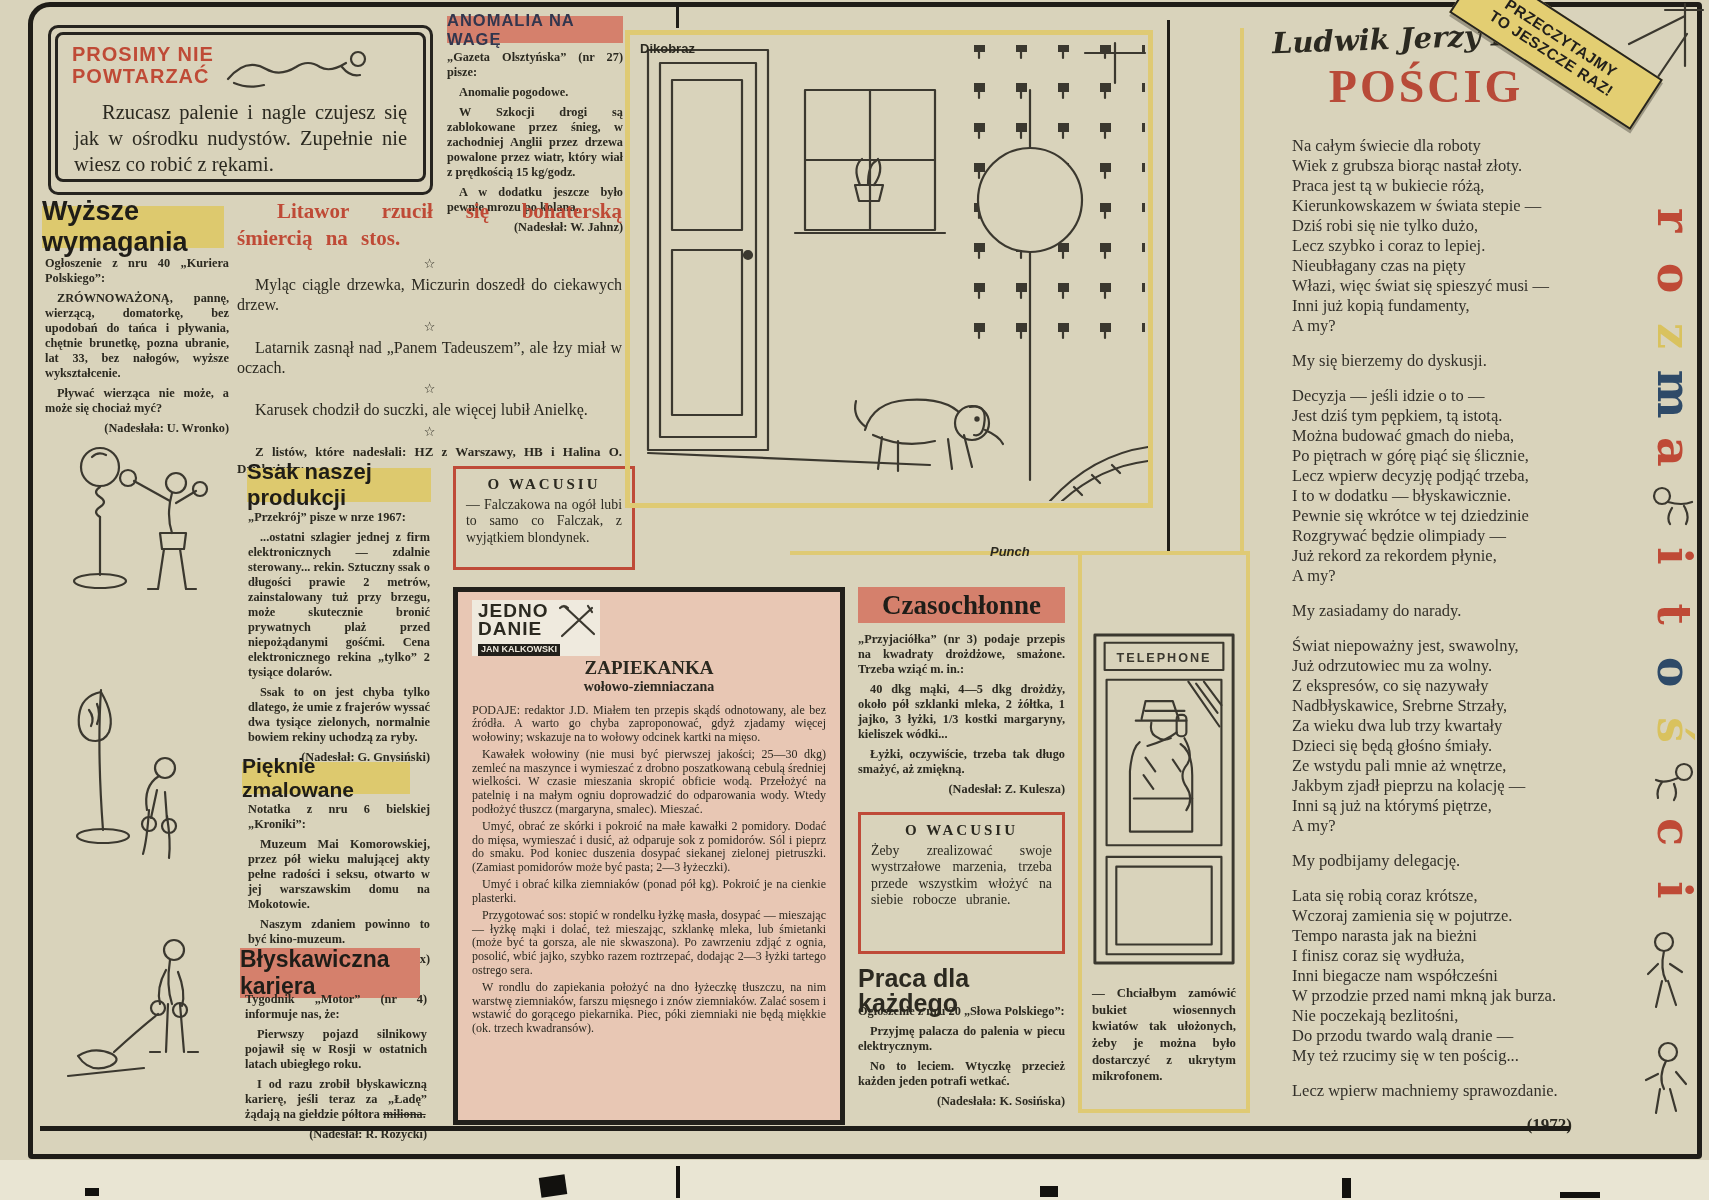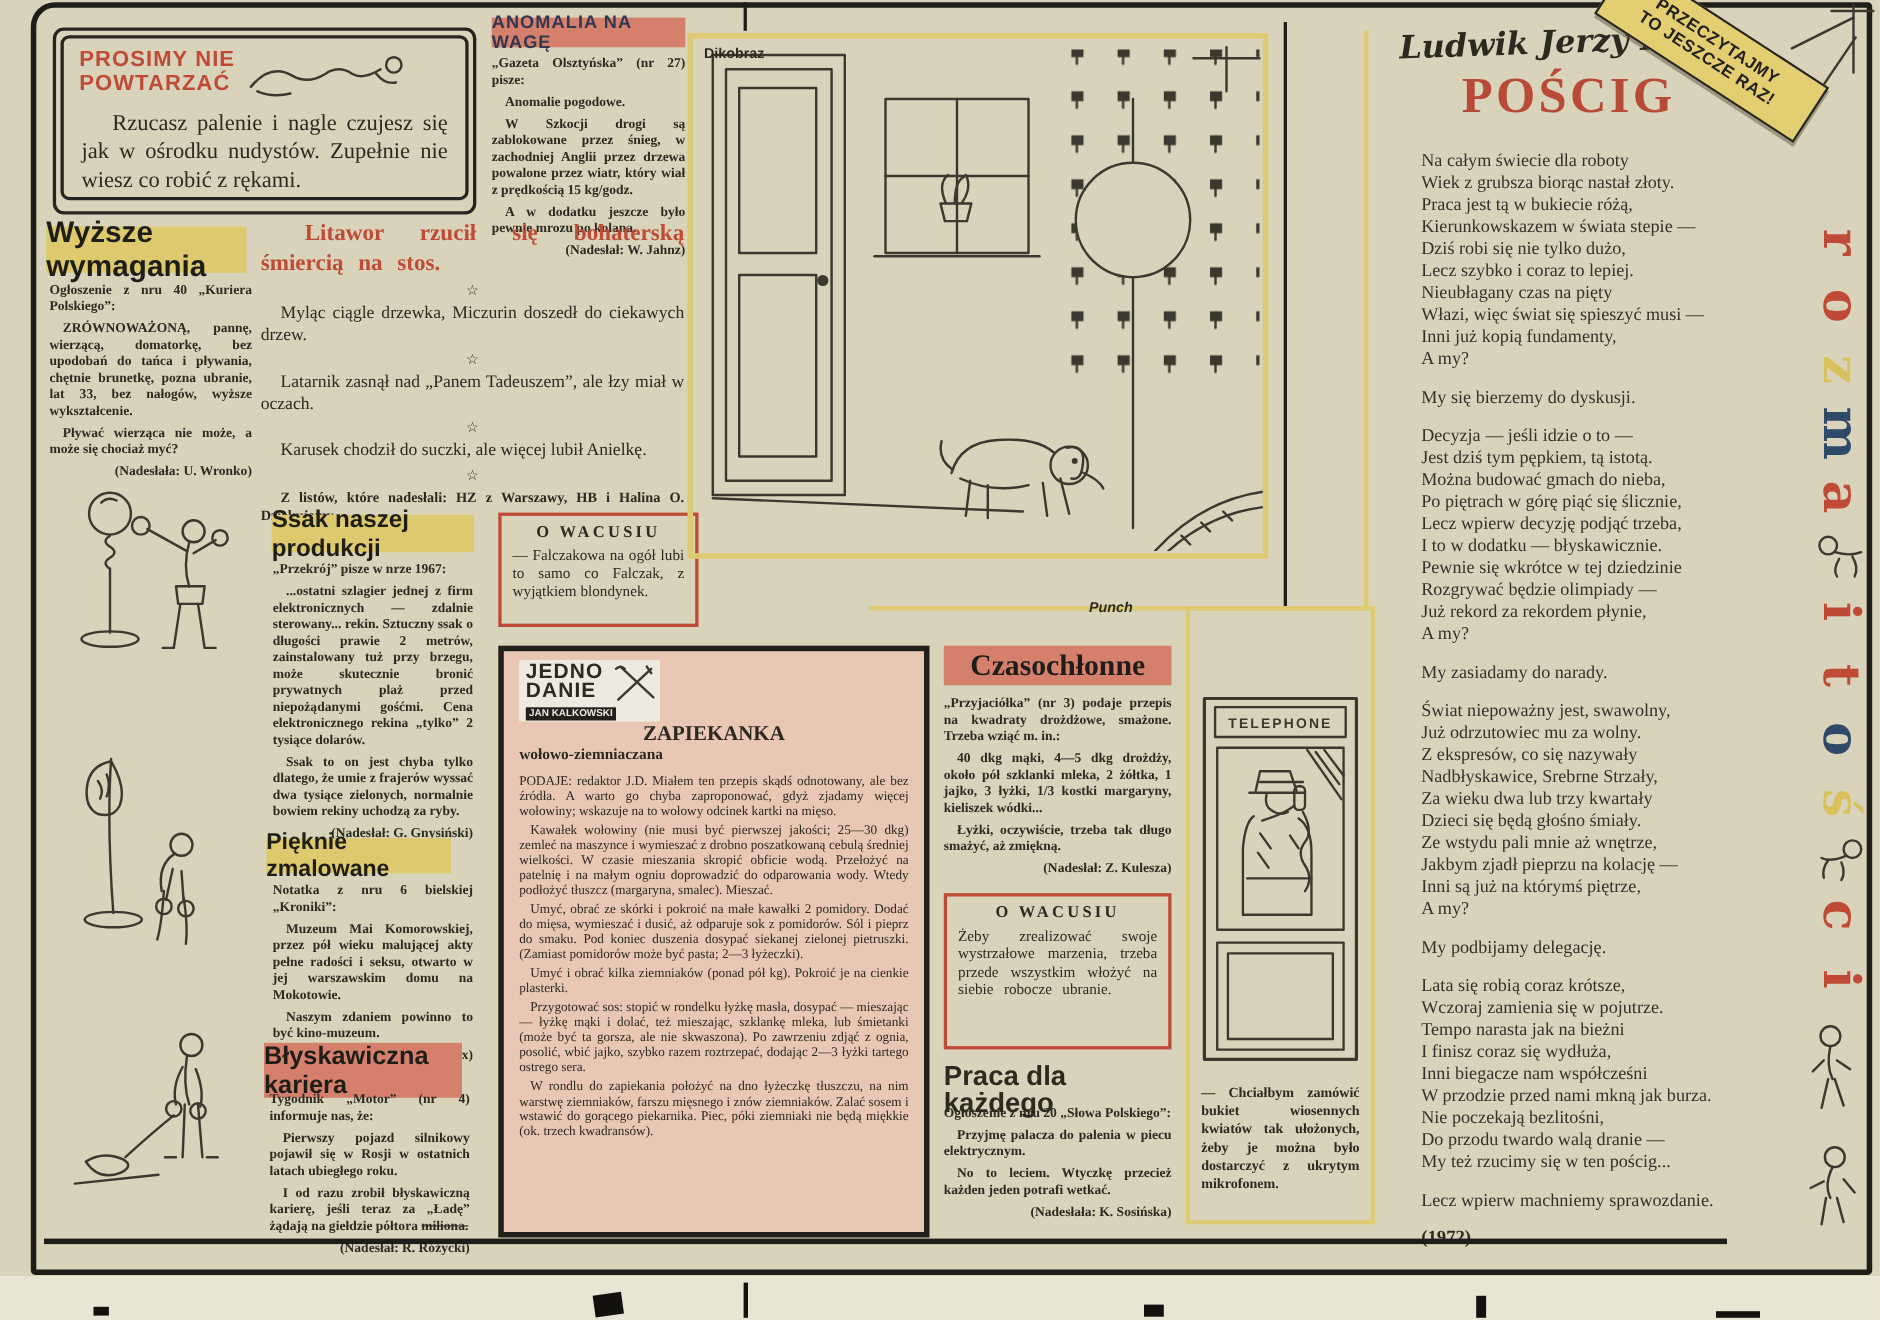--- a/index.html
+++ b/index.html
@@ -28,31 +28,31 @@
   .lit-note{font:700 13px/1.3 "Liberation Serif",serif;text-indent:18px;text-align:justify;margin-top:4px}
   
   .wbox{border:3.5px solid #bf4a38;background:transparent;padding:6px 10px;box-sizing:border-box}
   .wbox h4{margin:0 0 4px;text-align:center;font:700 15px/1.2 "Liberation Serif",serif;letter-spacing:3px}
   .wbox p{margin:0;font:400 13.8px/1.18 "Liberation Serif",serif;text-align:justify}
   
   .recipe{border:5px solid #22201b;box-sizing:border-box;padding:8px 14px;overflow:hidden}
   .recipe p{margin:0 0 4px;font:400 12px/1.13 "Liberation Serif",serif;text-align:justify;text-indent:10px}
   .recipe p.lead{text-indent:0}
   .r-title{text-align:center;font:700 19px/1.1 "Liberation Serif",serif;margin-top:2px}
-  .r-sub{text-align:left;font:700 14px/1.2 "Liberation Serif",serif;margin-bottom:8px}
+  .r-sub{text-align:center;font:700 14px/1.2 "Liberation Serif",serif;margin-bottom:8px}
   .logo{width:128px;height:56px;background:#efeade;position:relative;padding:2px 6px;box-sizing:border-box}
   .logo .l1{font:900 19px/0.95 "Liberation Sans",sans-serif;letter-spacing:1px}
   .logo .l2{font:900 19px/0.95 "Liberation Sans",sans-serif;letter-spacing:1px}
   .logo .l3{font:700 9px/1.1 "Liberation Sans",sans-serif;background:#22201b;color:#efeade;
             display:inline-block;padding:1px 3px;margin-top:1px}
   
   .stanza{white-space:pre-line;font:400 16.5px/20px "Liberation Serif",serif;color:#33302a;margin:0 0 15px}
   .poem-title{font:700 46px/1 "Liberation Serif",serif;letter-spacing:3px;text-align:center}
   .poem-author{font:700 italic 29px/1 "DejaVu Serif",serif;font-style:italic;transform:rotate(-2deg)}
-  .year{font:700 17px/1 "Liberation Serif",serif;text-align:left}
+  .year{font:700 17px/1 "Liberation Serif",serif;text-align:right}
   
   svg.toon{stroke:#3b382f;fill:none;stroke-width:2.2;stroke-linecap:round;stroke-linejoin:round}
   .cap{font:700 13px/1.2 "Liberation Sans",sans-serif}
   .pcap{font:700 12.8px/1.3 "Liberation Serif",serif;text-align:justify}
   
   .banner{width:212px;height:56px;transform:rotate(33deg);background:#e3ce72;border:2.5px solid #26241f;
           display:flex;flex-direction:column;align-items:center;justify-content:center;
           font:800 15.5px/1.15 "Liberation Sans",sans-serif;letter-spacing:.5px;color:#22201b;
           box-shadow:2px 3px 0 rgba(40,38,30,.35)}
   

